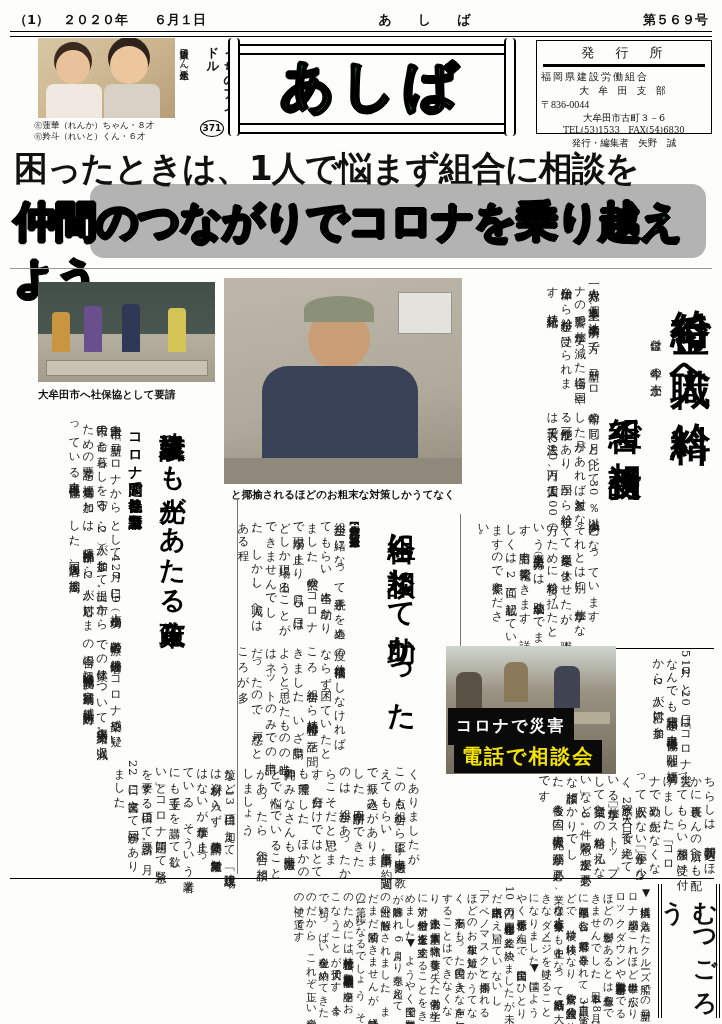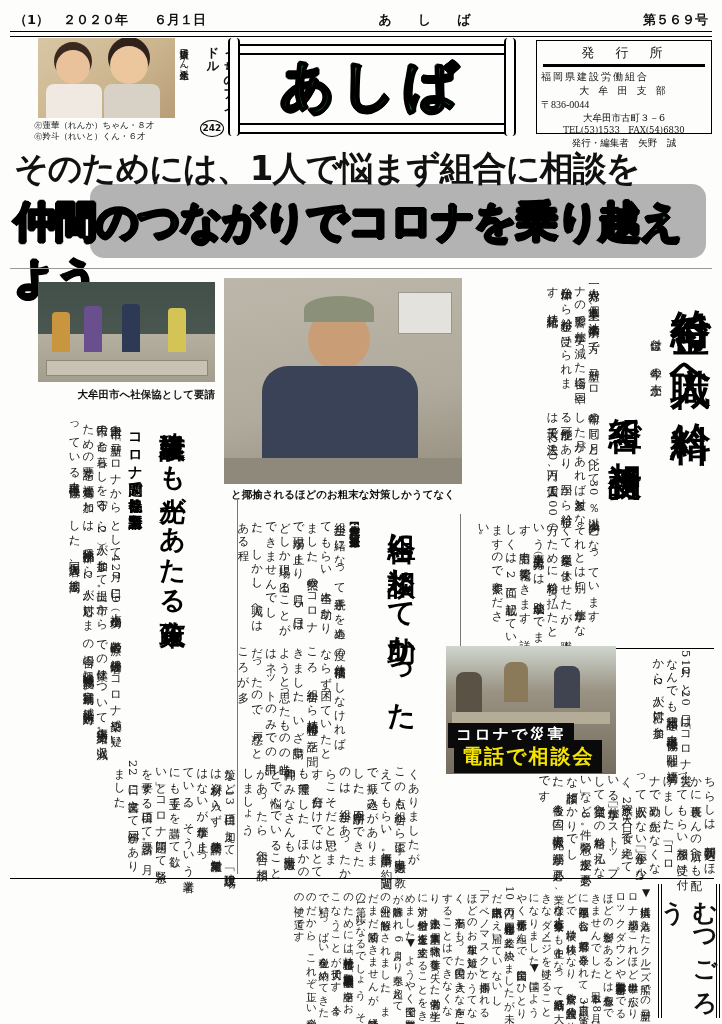--- a/index.html
+++ b/index.html
@@ -39,21 +39,21 @@
     <div class="abs" style="left:8px;top:46px;width:56px;height:34px;border-radius:8px 8px 0 0;background:#efe9e2;"></div>
     <div class="abs" style="left:66px;top:46px;width:56px;height:34px;border-radius:8px 8px 0 0;background:#d8d2c6;"></div>
   </div>
   <div class="abs serif" style="left:34px;top:120px;width:150px;font-size:8.5px;line-height:1.25;">
     <div>㊧蓮華（れんか）ちゃん・８才</div>
     <div>㊨羚斗（れいと）くん・６才</div>
   </div>
 
   <div class="abs v serif" style="left:178px;top:42px;height:74px;font-size:9.5px;line-height:1.3;"><span>坂口康晢さん</span><span>（米生延命）</span></div>
   <div class="abs v sans" style="left:204px;top:38px;height:80px;font-size:12.5px;font-weight:900;">うちのアイドル</div>
-  <div class="abs sans" style="left:200px;top:120px;width:22px;height:15px;border:1px solid #000;border-radius:50%;font-size:9px;font-weight:700;text-align:center;line-height:15px;">242</div>
+  <div class="abs sans" style="left:200px;top:120px;width:22px;height:15px;border:1px solid #000;border-radius:50%;font-size:9px;font-weight:700;text-align:center;line-height:15px;">371</div>
 
   <div class="abs" style="left:228px;top:36px;width:288px;height:102px;">
     <div class="abs" style="left:6px;top:8px;width:276px;height:7px;border-top:2px solid #000;border-bottom:2px solid #000;background:#fff;"></div>
     <div class="abs" style="left:6px;top:87px;width:276px;height:7px;border-top:2px solid #000;border-bottom:2px solid #000;background:#fff;"></div>
     <div class="abs" style="left:0px;top:2px;width:8px;height:98px;border-left:2px solid #000;border-right:2px solid #000;border-radius:4px;background:#fff;"></div>
     <div class="abs" style="right:0px;top:2px;width:8px;height:98px;border-left:2px solid #000;border-right:2px solid #000;border-radius:4px;background:#fff;"></div>
     <div class="abs sans outline" style="left:0;top:14px;width:100%;text-align:center;font-size:54px;font-weight:900;letter-spacing:6px;">あしば</div>
   </div>
 
   <div class="abs serif" style="left:536px;top:40px;width:176px;height:94px;border:1.5px solid #000;padding:3px 4px;box-sizing:border-box;">
@@ -61,21 +61,21 @@
     <div style="height:3px;background:#000;margin:2px 2px 3px 2px;"></div>
     <div style="text-align:left;font-size:10px;letter-spacing:2px;">福岡県建設労働組合</div>
     <div style="text-align:center;font-size:10px;letter-spacing:3px;">大 牟 田 支 部</div>
     <div style="font-size:10px;font-family:Liberation Serif, serif;">〒836-0044</div>
     <div style="text-align:center;font-size:9.5px;">大牟田市古町３－6</div>
     <div style="text-align:center;font-size:8.5px;">TEL(53)1533　FAX(54)6830</div>
     <div style="text-align:center;font-size:9.5px;">発行・編集者　矢野　誠</div>
   </div>
 
   <div class="abs" style="left:90px;top:184px;width:616px;height:74px;background:#b3b3b3;border-radius:14px;"></div>
-  <div class="abs sans" style="left:14px;top:146px;width:700px;font-size:34px;font-weight:900;letter-spacing:-1px;">そのためには、1人で悩まず組合に相談を</div>
+  <div class="abs sans" style="left:14px;top:146px;width:700px;font-size:34px;font-weight:900;letter-spacing:-1px;">困ったときは、1人で悩まず組合に相談を</div>
   <div class="abs sans outline" style="left:14px;top:194px;width:706px;font-size:42px;font-weight:900;letter-spacing:-1px;">仲間のつながりでコロナを乗り越えよう</div>
   <div class="abs hrule" style="left:10px;top:268px;width:702px;background:#999;"></div>
 
   <div class="abs vhead" style="left:664px;top:278px;height:384px;font-size:40px;letter-spacing:3px;">給付金で職人へ給料</div>
   <div class="abs vbody" style="left:646px;top:330px;height:132px;width:16px;">付金は、今年の売上が</div>
   <div class="abs vhead" style="left:602px;top:392px;height:260px;font-size:33px;letter-spacing:2px;">組合で相談受付</div>
   <div class="abs vbody" style="left:494px;top:278px;width:106px;height:122px;">一人親方や個人事業主、法人事業所の方で、新型コロナの影響で仕事が減った場合に国や自治体から給付金が受けられます。持続化給</div>
   <div class="abs vbody" style="left:494px;top:404px;width:106px;height:118px;">前年の同じ月と比べて30％以上減少した月があれば対象となる可能性があり、国から給付金は最大で法人200万円、個人で100万</div>
   <div class="abs vbody" style="left:428px;top:516px;width:172px;height:124px;">円となっています。それとは別に、仕事がなくて従業員を休ませたが、職人のために給料を払ったという事業主（親方）には、助成金がでます。申請も簡素化できます。詳しくは、2面に記載していますので参照ください。</div>
   <div class="abs hrule" style="left:600px;top:648px;width:114px;"></div>
@@ -89,21 +89,21 @@
   </div>
   <div class="abs capline" style="left:224px;top:488px;width:238px;font-size:10.5px;text-align:center;">と揶揄されるほどのお粗末な対策しかうてなく</div>
 
   <div class="abs photo" style="left:38px;top:282px;width:177px;height:100px;background:linear-gradient(180deg,#43504a 0%,#4a5750 52%,#b4af9f 52%,#a39d8d 100%);">
     <div class="abs" style="left:14px;top:30px;width:18px;height:40px;background:#c9953e;border-radius:4px 4px 0 0;"></div>
     <div class="abs" style="left:46px;top:24px;width:18px;height:46px;background:#6a4f8e;border-radius:4px 4px 0 0;"></div>
     <div class="abs" style="left:84px;top:22px;width:18px;height:48px;background:#2e3a55;border-radius:4px 4px 0 0;"></div>
     <div class="abs" style="left:130px;top:26px;width:18px;height:44px;background:#d3c455;border-radius:4px 4px 0 0;"></div>
     <div class="abs" style="left:8px;bottom:6px;width:160px;height:14px;background:#c7c2b2;border:1px solid #8d8877;"></div>
   </div>
-  <div class="abs capline" style="left:38px;top:388px;width:177px;font-size:10.5px;text-align:right;">大牟田市へ社保協として要請</div>
+  <div class="abs capline" style="left:38px;top:388px;width:177px;font-size:10.5px;text-align:left;">大牟田市へ社保協として要請</div>
 
   <div class="abs vhead" style="left:156px;top:412px;height:352px;font-size:26px;letter-spacing:1px;">建設業者にも光があたる政策を</div>
   <div class="abs vhead" style="left:127px;top:424px;height:230px;font-size:14px;">コロナ問題で社保協と緊急要請</div>
   <div class="abs vbody" style="left:36px;top:416px;width:86px;height:92px;">大牟田市へ「新型コロナから市民の命と暮らしを守るための要請」を福建労も加わっている大牟田社保協</div>
   <div class="abs vbody" style="left:36px;top:512px;width:86px;height:116px;">として4月27日に9人（福建労から2人）が参加して提出。市からは、保険福祉部から2人が対応しました。国保加入者、後期高</div>
   <div class="abs vbody" style="left:36px;top:632px;width:86px;height:122px;">齢者医療の被保険者のコロナ感染や疑いでの休業について傷病手当支給。収入減の場合の保険料減免制度。家賃補助。感染拡大防止対</div>
   <div class="abs vbody" style="left:34px;top:760px;width:202px;height:114px;">策など13項目に加えて、「建設現場は資材が入らず、休業要請の対象業種ではないが仕事が止まっている。そういう業者にも手立てを講じて欲しい」とコロナ問題にて緊急を要する項目にて要請。5月22日に文書にて回答がありました。</div>
 
   <div class="abs vrule" style="left:237px;top:498px;height:376px;background:#777;"></div>
   <div class="abs vrule" style="left:460px;top:514px;height:132px;background:#777;"></div>
@@ -112,21 +112,21 @@
   <div class="abs v sans" style="left:348px;top:518px;height:152px;font-size:10.5px;font-weight:700;line-height:1.35;">【屋住光憲・左官　米生延命分会】</div>
   <div class="abs vbody" style="left:242px;top:514px;width:104px;height:122px;">組合が一緒になって手続きを進めてもらい、本当に助かりました。突然のコロナで現場が止まり、月に5日ほどしか現場に出ることができませんでした。しかし、職人へはある程</div>
   <div class="abs vbody" style="left:242px;top:640px;width:104px;height:118px;">度の休業補償はしなければならず困っていたところ、組合から持続化給付金の話を聞きました。いざ申請しようと思ったものの当時はネットのみでの申請だったので、戸惑うところが多</div>
   <div class="abs vbody" style="left:242px;top:760px;width:178px;height:114px;">くありましたが、この点も組合から丁寧に申請方法を教えてもらい、無事申請。約1週間で振り込みがありました。今回申請ができたのは、組合があったからこそだと思います。自分だけではとても無理でした。ほかの仲間のみなさんも申請方法などで悩んでいることがあったら、組合へ相談しましょう。</div>
 
   <div class="abs photo" style="left:446px;top:646px;width:170px;height:128px;background:linear-gradient(180deg,#cfd6ce 0%,#9a9384 35%,#746d5e 100%);">
     <div class="abs" style="left:10px;top:26px;width:26px;height:44px;background:#5a5244;border-radius:8px 8px 0 0;"></div>
     <div class="abs" style="left:58px;top:16px;width:24px;height:40px;background:#8a7a5a;border-radius:8px 8px 0 0;"></div>
     <div class="abs" style="left:108px;top:20px;width:26px;height:42px;background:#3f4450;border-radius:8px 8px 0 0;"></div>
     <div class="abs" style="left:6px;top:66px;width:158px;height:12px;background:#b5ac97;"></div>
-    <div class="abs sans" style="left:2px;top:77px;background:#0a0a0a;color:#fff;font-size:16px;font-weight:900;padding:2px 8px;letter-spacing:2px;">コロナで災害</div>
+    <div class="abs sans" style="left:2px;top:62px;background:#0a0a0a;color:#fff;font-size:16px;font-weight:900;padding:8px 8px;letter-spacing:2px;">コロナで災害</div>
     <div class="abs sans" style="left:8px;top:94px;background:#0a0a0a;color:#f5e400;font-size:20px;font-weight:900;padding:3px 8px;letter-spacing:2px;white-space:nowrap;">電話で相談会</div>
   </div>
   <div class="abs vbody" style="left:622px;top:650px;width:70px;height:120px;">5月12と20日は「コロナ災害・なんでも電話相談」を大牟田社保協で開催し福建労から2人が対応に参加。</div>
   <div class="abs vbody" style="left:424px;top:768px;width:292px;height:108px;">ちらしは、新聞折込のほかに班長さんの近所へも配ってもらい相談を受け付けました。「コロナで勤め先がなくなって収入がない」「年金が少なく、家族2人1日1食で絶えている」「仕事がストップして従業員への給料を払えない」など8件。緊急の支援が必要な相談ばかりでした。今後も国の支援拡充の運動が必要です。</div>
 
   <div class="abs hrule" style="left:10px;top:878px;width:704px;"></div>
   <div class="abs" style="left:658px;top:884px;width:54px;height:134px;border-left:4px double #000;border-right:4px double #000;display:flex;align-items:center;justify-content:center;">
     <div class="v sans" style="font-size:24px;font-weight:900;letter-spacing:3px;">むつごろう</div>
   </div>
   <div class="abs vbody" style="left:14px;top:886px;width:638px;height:132px;font-size:10.5px;letter-spacing:0.5px;line-height:1.18;">▼横浜港に入港したクルーズ船での新型コロナ感染がこれほど世界中に広がりロックダウンや緊急事態宣言がでるほどの影響があるとは想像もできませんでした。日本も4月8日に福岡県を含む8都府県で発令されて、自粛・3密などで、学校は休校になり、飲食店や公共施設の休業、様々な行事・集会・祭りも中止となって経済活動も大きなダメージを受けることになりました▼国はようやく補正予算を組んで、全国民にひとり10万円の固定化給付金を支給と決めましたが未だ申請用紙さえ届いていないし、「アベノマスク」と揶揄されるほどのお粗末な対策しかうてなく、不満をもった国民の大きな声を無視することはできなくなり、中小法人と個人事業主、休職や仕事を失った労働者、学生、に対す給付金や支援金を支給することをきめました▼ようやく全国で緊急事態宣言が解除され、6月より県を超えての外出の解除もされました。まだまだ油断できませんが、経済活動の第1歩になるでしょう。そのためには「持続化給付金」と「緊急雇用調整助成金」の申請をおこなうことが大切です。今まで精いっぱい税金を納めてきたのだから。これぞ正しい税金の使い道です。</div>

